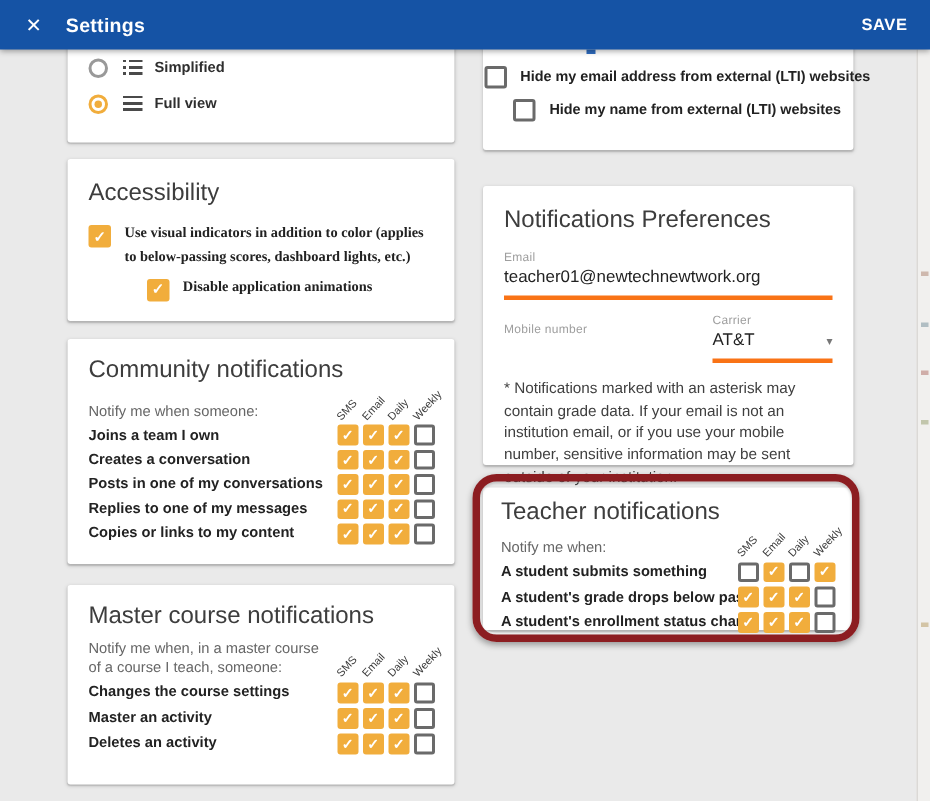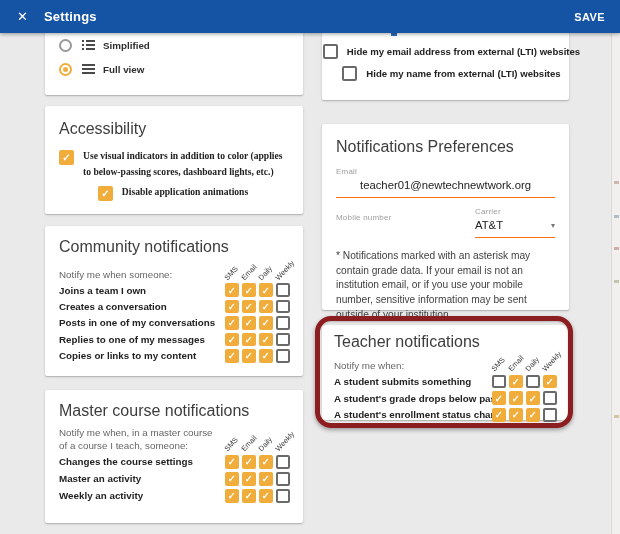--- a/index.html
+++ b/index.html
@@ -66,21 +66,21 @@
   .cb.off{background:#fff;border:2px solid #6a6a6a;}
   #card-community{left:45px;top:226px;width:258px;height:150px;padding:12px 10px 0 14px;box-sizing:border-box;}
   #card-community .grow{height:16.4px;}
   #card-master{left:45px;top:390px;width:258px;height:133px;padding:12px 10px 0 14px;box-sizing:border-box;}
   #card-teacher{left:322px;top:325px;width:247px;height:95px;padding:8px 9px 0 12px;box-sizing:border-box;}
   #card-teacher .introrow{margin-top:2px;gap:27px;}
   #card-teacher .grow{height:16.8px;}
   
   #card-prefs{left:322px;top:124px;width:247px;height:186px;padding:14px 14px 0;box-sizing:border-box;}
   .flabel{font-size:8px;color:#9e9e9e;letter-spacing:.2px;}
-  .fvalue{font-size:11.3px;color:#222;padding:3px 0 6px;border-bottom:1px solid #f97316;text-align:center;}
+  .fvalue{font-size:11.3px;color:#222;padding:3px 0 6px;border-bottom:3px solid #f97316;}
   .email-block{margin-top:11px;cursor:text;}
   .prefrow{display:flex;margin-top:9px;}
   .mobile-block{flex:1;margin-top:6px;cursor:text;}
   .carrier-block{width:80px;margin-left:16px;cursor:pointer;}
   .carrier-val{display:flex;justify-content:space-between;align-items:center;}
   .arrow{font-size:8px;color:#777;}
   .note{margin-top:11px;font-size:10.2px;line-height:1.44;color:#3f3f3f;}
   
   .highlight{
     position:absolute;left:315px;top:316px;width:258px;height:112px;box-sizing:border-box;
@@ -285,21 +285,21 @@
           <span class="cb on">✓</span>
         </span>
         <span class="ccell">
           <span class="cb on">✓</span>
         </span>
         <span class="ccell">
           <span class="cb off"></span>
         </span>
       </div>
       <div class="grow">
-        <span class="rlbl">Weekly an activity</span>
+        <span class="rlbl">Deletes an activity</span>
         <span class="ccell">
           <span class="cb on">✓</span>
         </span>
         <span class="ccell">
           <span class="cb on">✓</span>
         </span>
         <span class="ccell">
           <span class="cb on">✓</span>
         </span>
         <span class="ccell">

